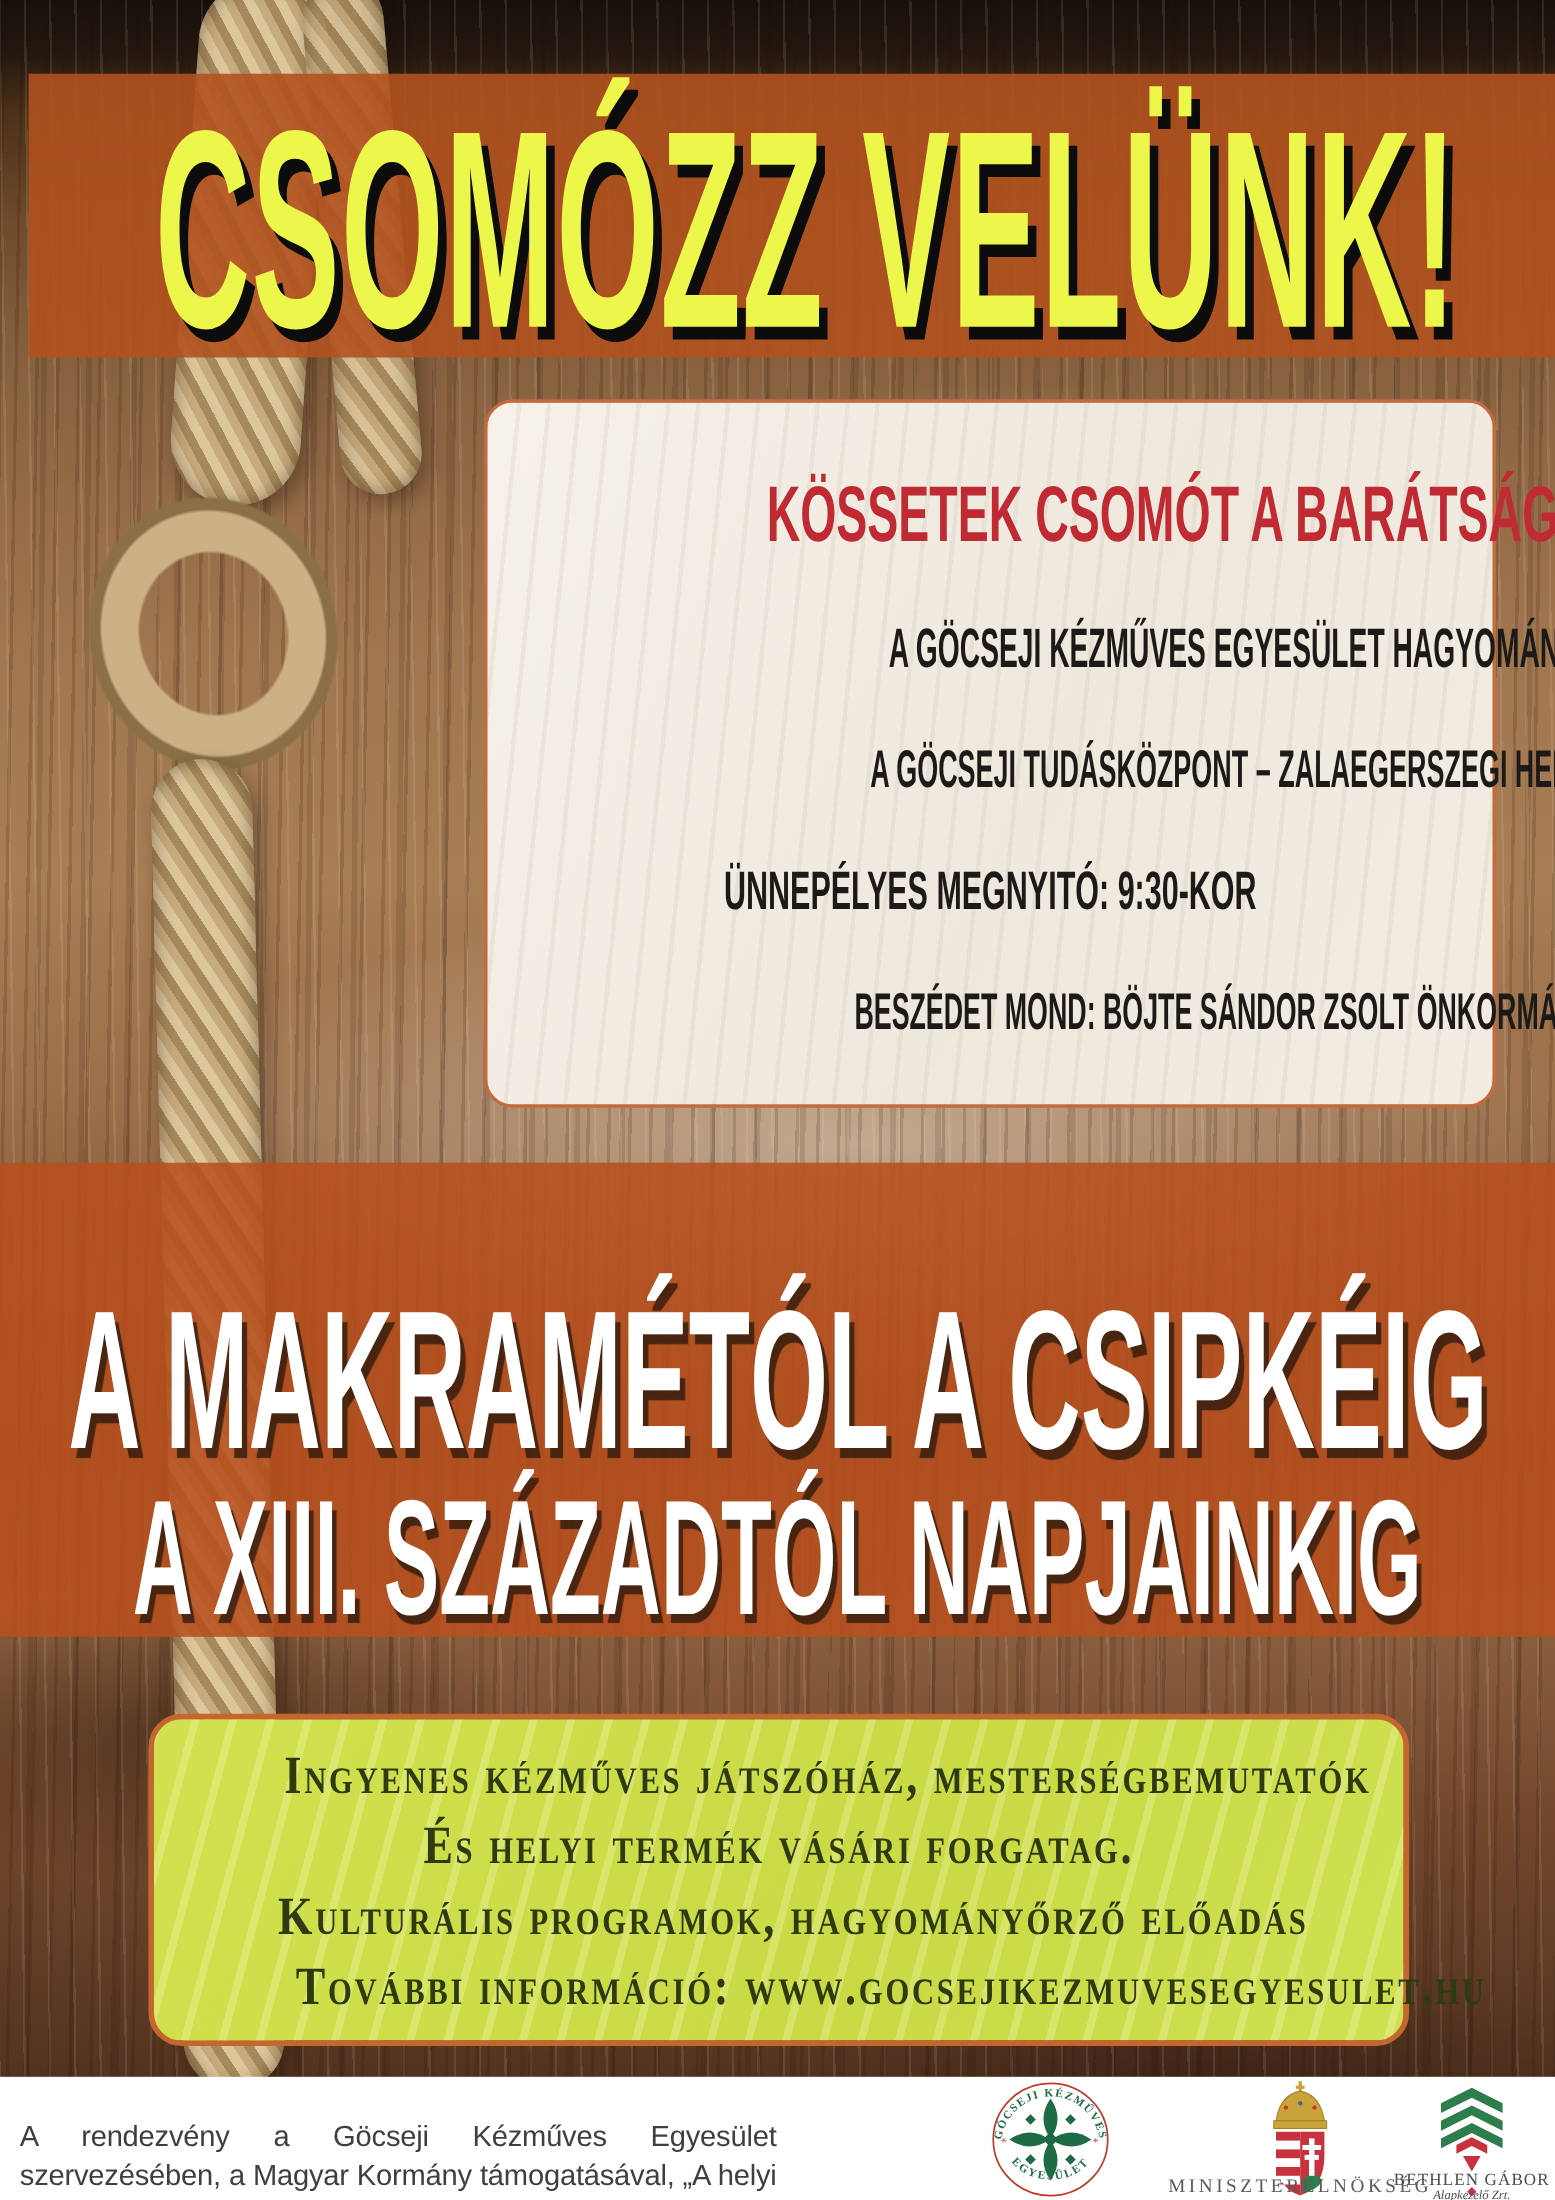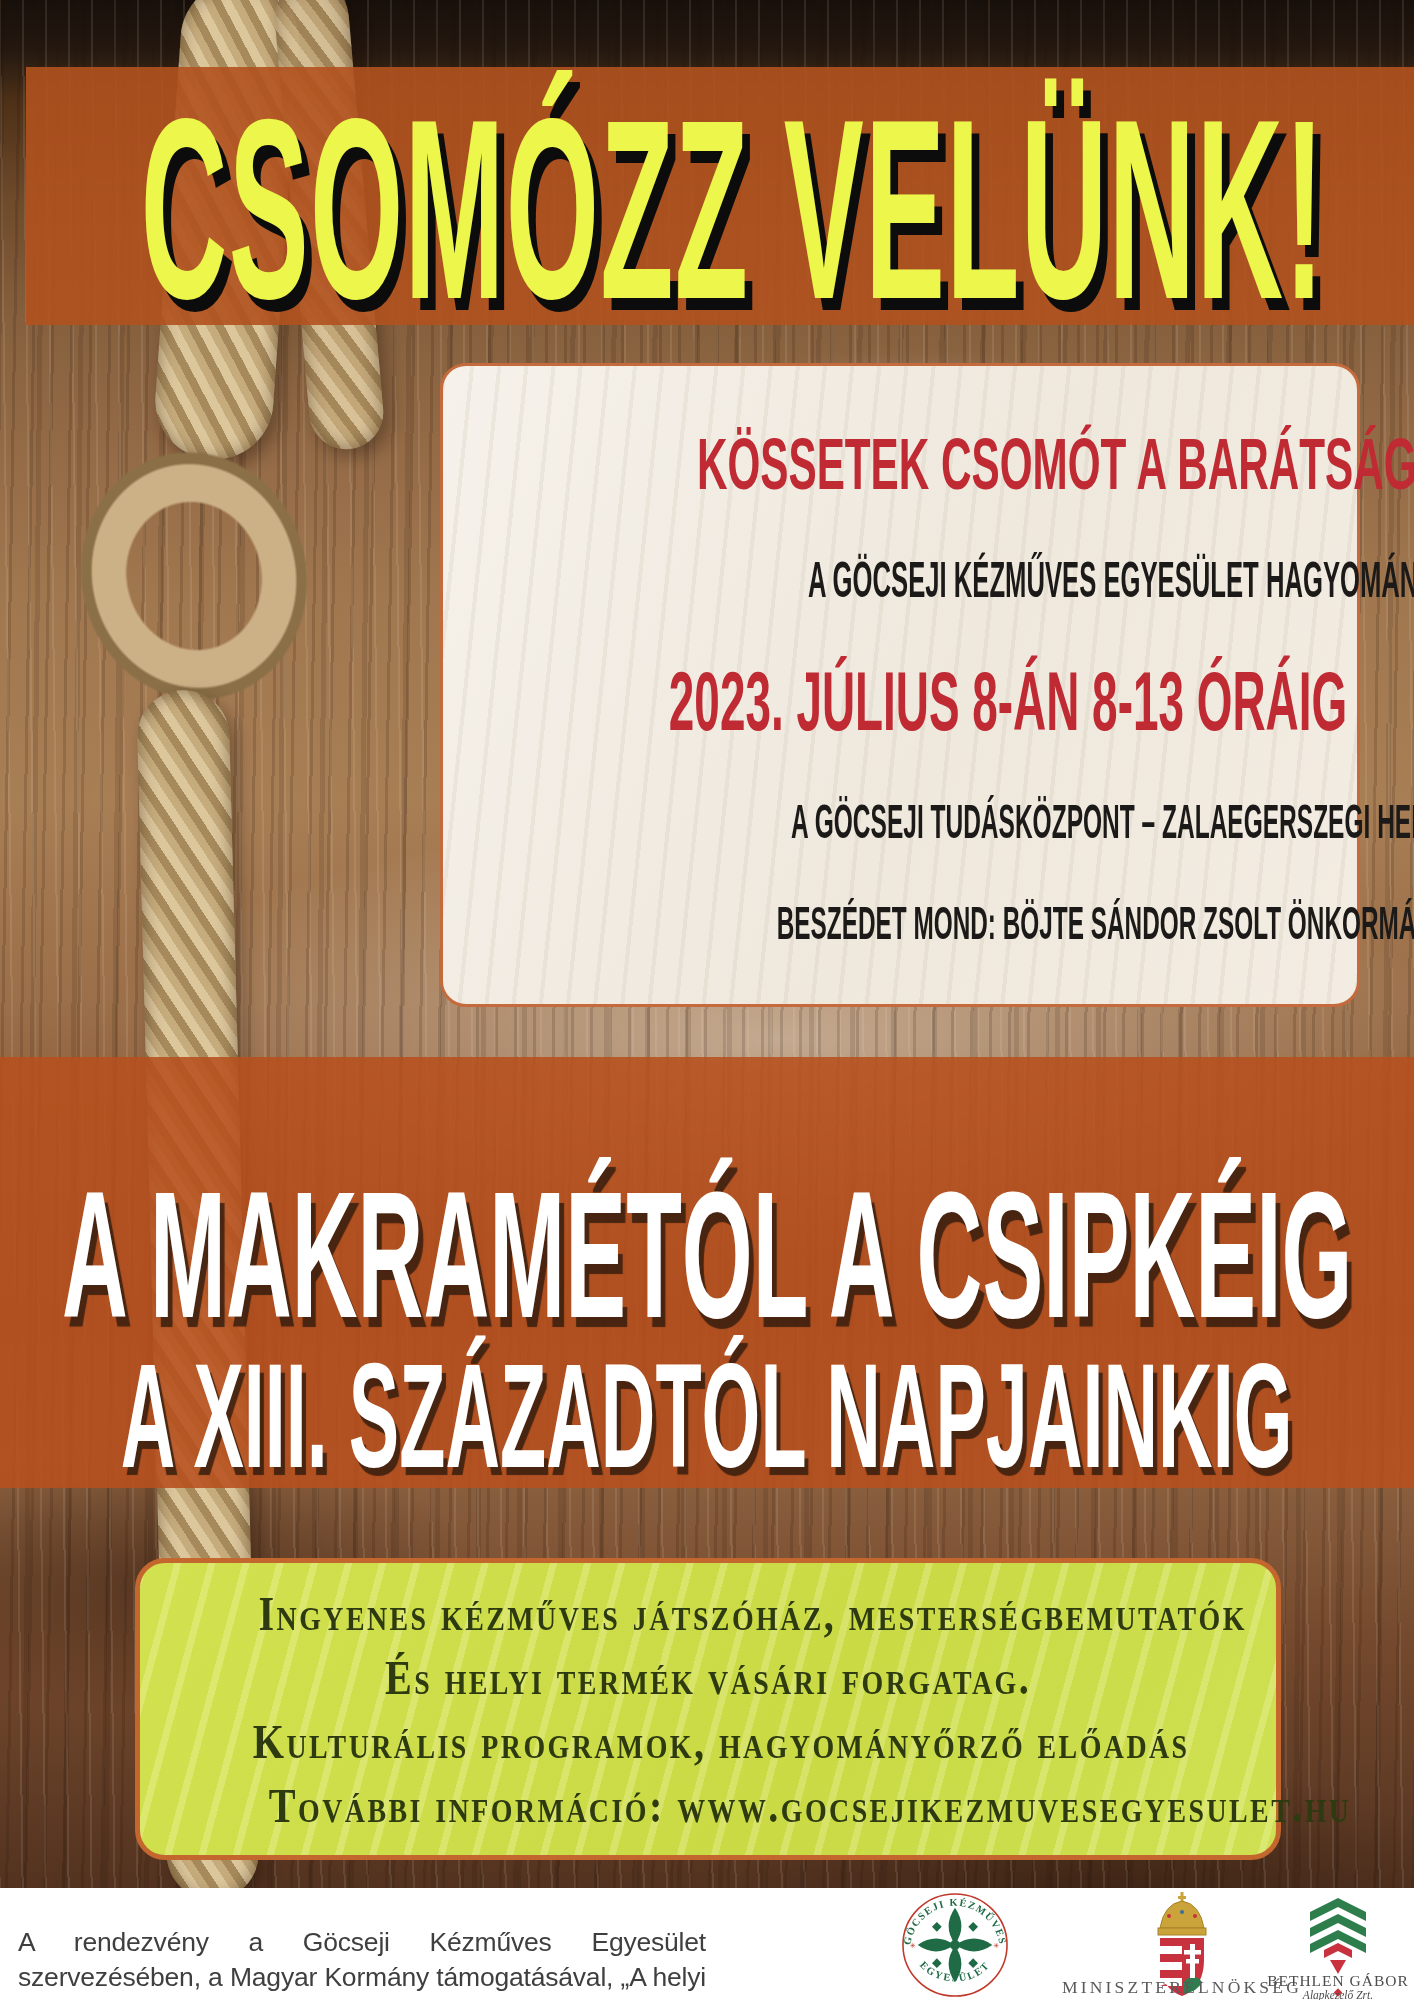--- a/index.html
+++ b/index.html
@@ -123,24 +123,24 @@
   </div>
 
   <div class="card">
     <div class="line">
       <span class="st red headline">KÖSSETEK CSOMÓT A BARÁTSÁGOTOKRA!</span>
     </div>
     <div class="line">
       <span class="st blk subline">A GÖCSEJI KÉZMŰVES EGYESÜLET HAGYOMÁNYŐRZŐ RENDEZVÉNYÉN</span>
     </div>
     <div class="line">
-      <span class="st red date">2023. JÚLIUS 8-ÁN 8-13 ÓRÁIG</span>
-    </div>
-    <div class="line">
       <span class="st blk l1">A GÖCSEJI TUDÁSKÖZPONT – ZALAEGERSZEGI HELYI TERMÉK PIACON.</span>
+    </div>
+    <div class="line">
+      <span class="st blk l2">ÜNNEPÉLYES MEGNYITÓ: 9:30-KOR</span>
     </div>
     <div class="line">
       <span class="st blk l3">BESZÉDET MOND: BÖJTE SÁNDOR ZSOLT ÖNKORMÁNYZATI KÉPVISELŐ</span>
     </div>
   </div>
 
   <div class="band-mid">
     <div class="line">
       <span class="st m1">A MAKRAMÉTÓL A CSIPKÉIG</span>
     </div>

